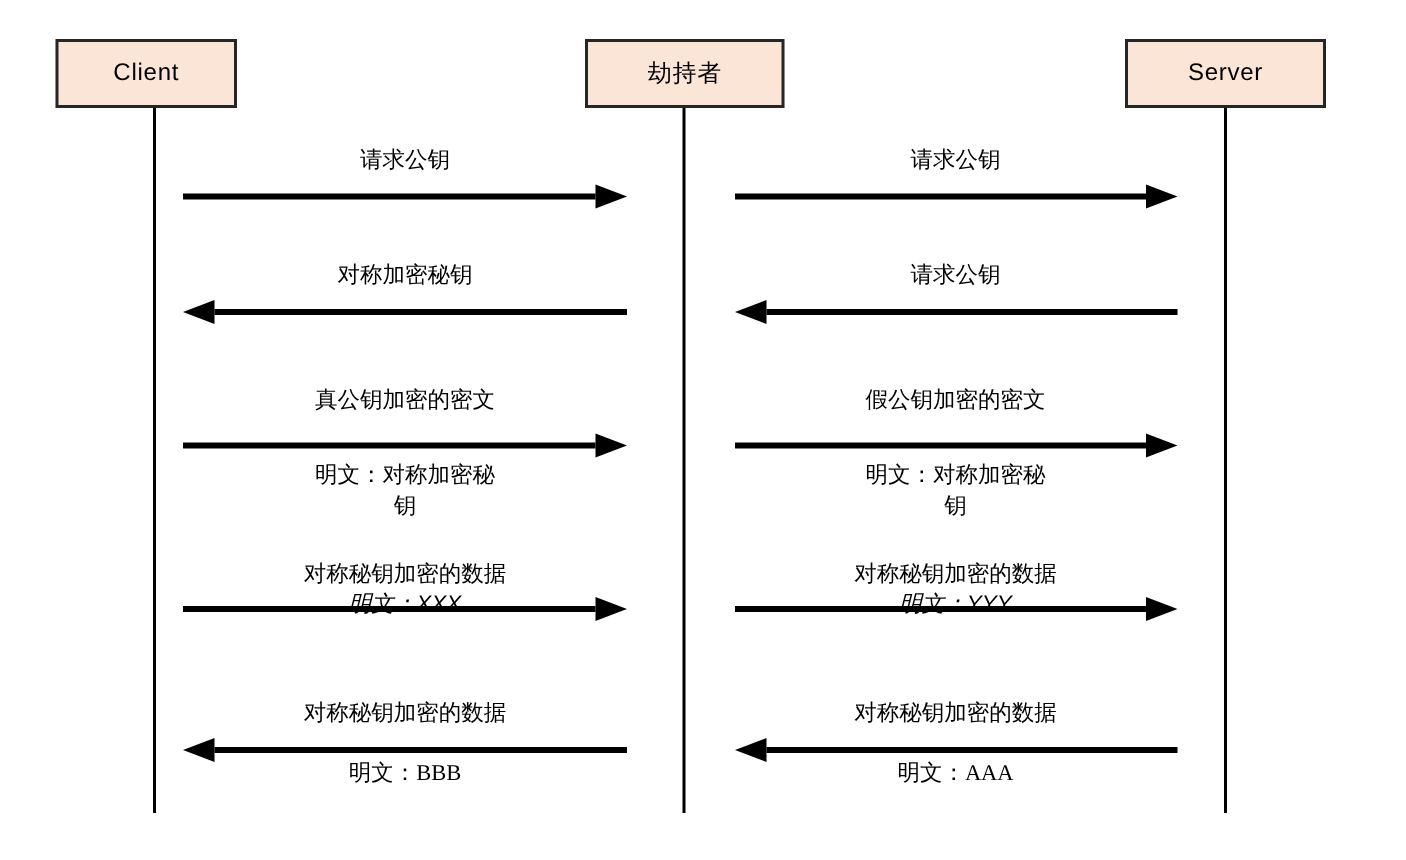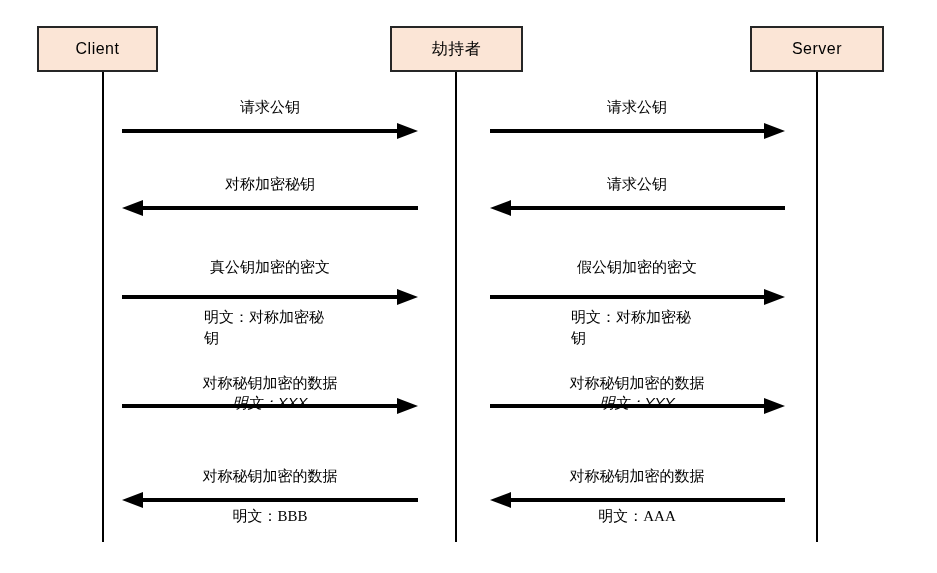--- a/index.html
+++ b/index.html
@@ -46,20 +46,21 @@
     position: absolute;
     transform: translateX(-50%);
     white-space: nowrap;
     font-size: 15px;
     line-height: 19px;
   }
   .msg-sub {
     position: absolute;
     transform: translateX(-50%);
     font-size: 15px;
+    text-align: center;
     line-height: 21px;
     white-space: nowrap;
   }
   .msg-sub.wrap {
     white-space: normal;
     width: 132px;
   }
   .arrow {
     position: absolute;
     height: 16px;

